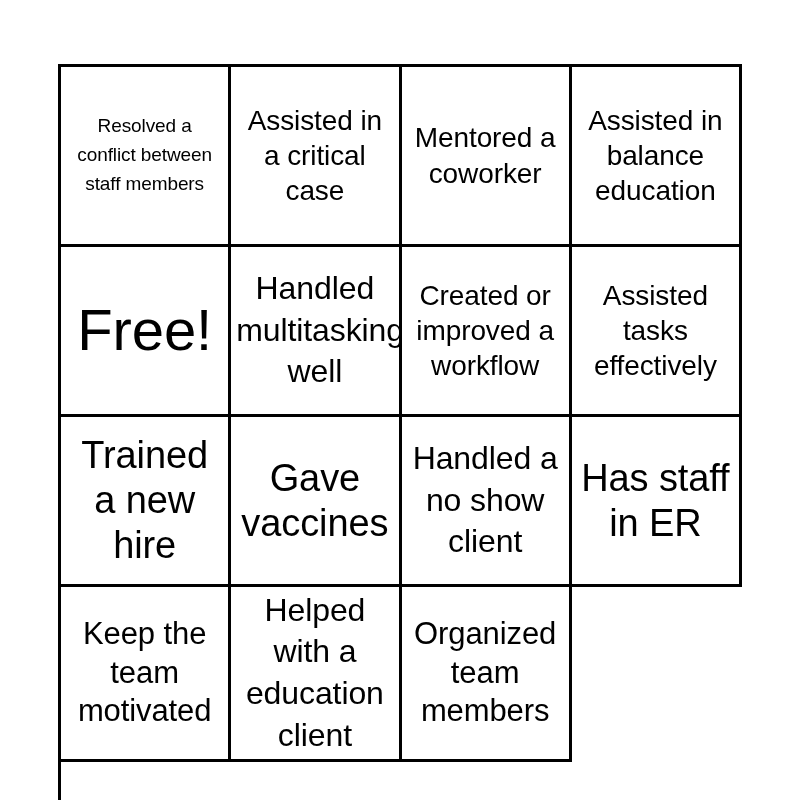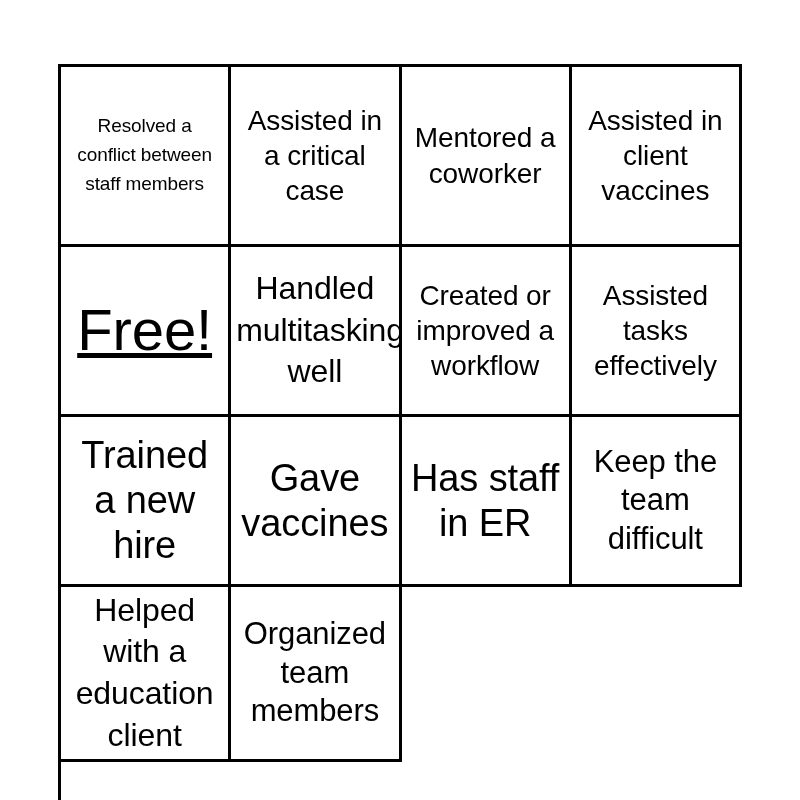--- a/index.html
+++ b/index.html
@@ -51,61 +51,64 @@
     white-space: pre-line;
     letter-spacing: -0.1px;
   }
 
   
   .sz-xs  .cell-text { font-size: 19px; line-height: 1.52; }
   .sz-sm  .cell-text { font-size: 32px; line-height: 1.30; }
   .sz-md  .cell-text { font-size: 28px; line-height: 1.26; }
   .sz-lg  .cell-text { font-size: 31px; line-height: 1.24; }
   .sz-xl  .cell-text { font-size: 38px; line-height: 1.18; }
-  .sz-free .cell-text { font-size: 58px; line-height: 1.05; text-decoration: underline; }
+  .sz-free .cell-text { font-size: 58px; line-height: 1.05; }
 </style>
 </head>
 <body>
 
 <div id="bingo-card">
     <div class="bingo-cell sz-xs">
       <span class="cell-text">Resolved a conflict between staff members</span>
     </div>
     <div class="bingo-cell sz-md">
       <span class="cell-text">Assisted in a critical case</span>
     </div>
     <div class="bingo-cell sz-md">
       <span class="cell-text">Mentored a coworker</span>
     </div>
     <div class="bingo-cell sz-md">
-      <span class="cell-text">Assisted in client vaccines</span>
+      <span class="cell-text">Assisted in balance education</span>
     </div>
     <div class="bingo-cell sz-free">
       <span class="cell-text">Free!</span>
     </div>
     <div class="bingo-cell sz-sm">
       <span class="cell-text">Handled multitasking well</span>
     </div>
     <div class="bingo-cell sz-md">
       <span class="cell-text">Created or improved a workflow</span>
     </div>
     <div class="bingo-cell sz-md">
       <span class="cell-text">Assisted tasks effectively</span>
     </div>
     <div class="bingo-cell sz-xl">
       <span class="cell-text">Trained a new hire</span>
     </div>
     <div class="bingo-cell sz-xl">
       <span class="cell-text">Gave vaccines</span>
     </div>
+    <div class="bingo-cell sz-sm">
+      <span class="cell-text">Handled a no show client</span>
+    </div>
     <div class="bingo-cell sz-xl">
       <span class="cell-text">Has staff in ER</span>
     </div>
     <div class="bingo-cell sz-lg">
-      <span class="cell-text">Keep the team difficult</span>
+      <span class="cell-text">Keep the team motivated</span>
     </div>
     <div class="bingo-cell sz-sm">
       <span class="cell-text">Helped with a education client</span>
     </div>
     <div class="bingo-cell sz-lg">
       <span class="cell-text">Organized team members</span>
     </div>
   </div>
 
 </body></html>

